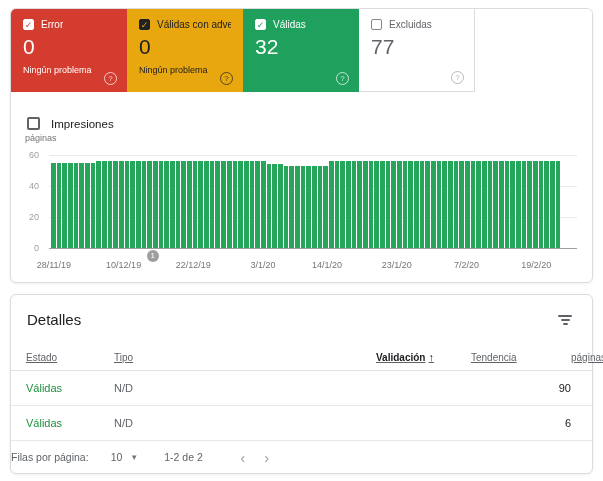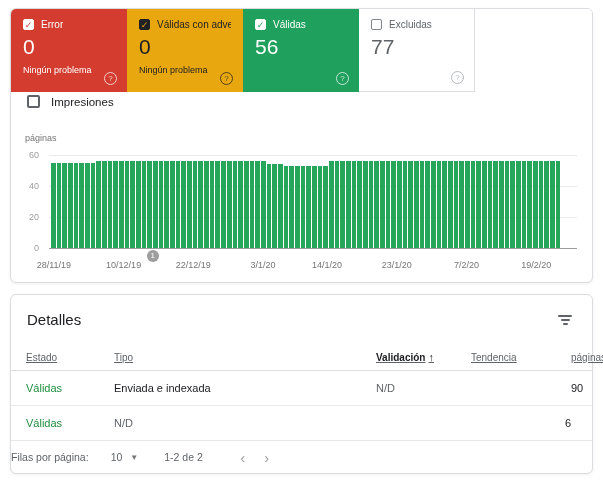--- a/index.html
+++ b/index.html
@@ -37,21 +37,21 @@
   .card-valid .cbox.checked{background:#fff;color:var(--valid);}
   .card-excluded .cbox{border-color:#80868b;}
   .card-label{font-size:10px;white-space:nowrap;overflow:hidden;}
   .card-value{font-size:21px;margin-top:6px;line-height:1;font-weight:400;}
   .card-sub{font-size:9px;margin-top:8px;}
   .help{position:absolute;right:10px;bottom:7px;width:11px;height:11px;border:1px solid;border-radius:50%;
         font-size:8px;line-height:11px;text-align:center;opacity:.75;cursor:pointer;}
   .card-excluded .help{color:#9aa0a6;}
 
   
-  .impressions{position:absolute;top:86px;left:16px;display:flex;align-items:center;cursor:pointer;}
+  .impressions{position:absolute;top:108px;left:16px;display:flex;align-items:center;cursor:pointer;}
   .imp-box{width:13px;height:13px;border:2px solid #5f6368;border-radius:2px;box-sizing:border-box;}
   .imp-label{margin-left:11px;font-size:11.5px;color:#202124;}
 
   
   .chart{position:absolute;top:124px;left:0;right:0;height:140px;}
   .chart-ylabel{position:absolute;top:0;left:14px;font-size:9px;color:#757575;}
   .plot{position:absolute;top:22px;left:38px;right:15px;height:93px;}
   .gridline{position:absolute;left:0;right:0;height:1px;background:#e8eaed;}
   .gridline.zero{background:#9e9e9e;}
   .chart-yticks{position:absolute;top:22px;left:6px;width:26px;height:93px;}
@@ -123,21 +123,21 @@
       <div class="help">?</div>
     </div>
 
     <div class="status-card card-valid">
       <div class="card-top">
         <span class="cbox checked">
             <span class="check">✓</span>
           </span>
         <span class="card-label">Válidas</span>
       </div>
-      <div class="card-value">56</div>
+      <div class="card-value">32</div>
       <div class="help">?</div>
     </div>
 
     <div class="status-card card-excluded">
       <div class="card-top">
         <span class="cbox unchecked"></span>
         <span class="card-label">Excluidas</span>
       </div>
       <div class="card-value">77</div>
       <div class="help">?</div>
@@ -286,21 +286,20 @@
   <div class="tgrid thead">
     <span>Estado</span>
     <span>Tipo</span>
     <span class="th-sort"><span>Validación</span><span class="sort-arrow">↑</span></span>
     <span>Tendencia</span>
     <span class="col-pages">páginas</span>
   </div>
 
   <div class="tgrid trow">
     <span class="cell-estado">Válidas</span>
-    <span class="cell-tipo">Enviada e indexada</span>
     <span class="cell-validacion">N/D</span>
     <span><span class="sparkline"></span></span>
     <span class="cell-pages">90</span>
   </div>
 
   <div class="tgrid trow">
     <span class="cell-estado">Válidas</span>
     <span class="cell-validacion">N/D</span>
     <span><span class="sparkline"></span></span>
     <span class="cell-pages">6</span>

